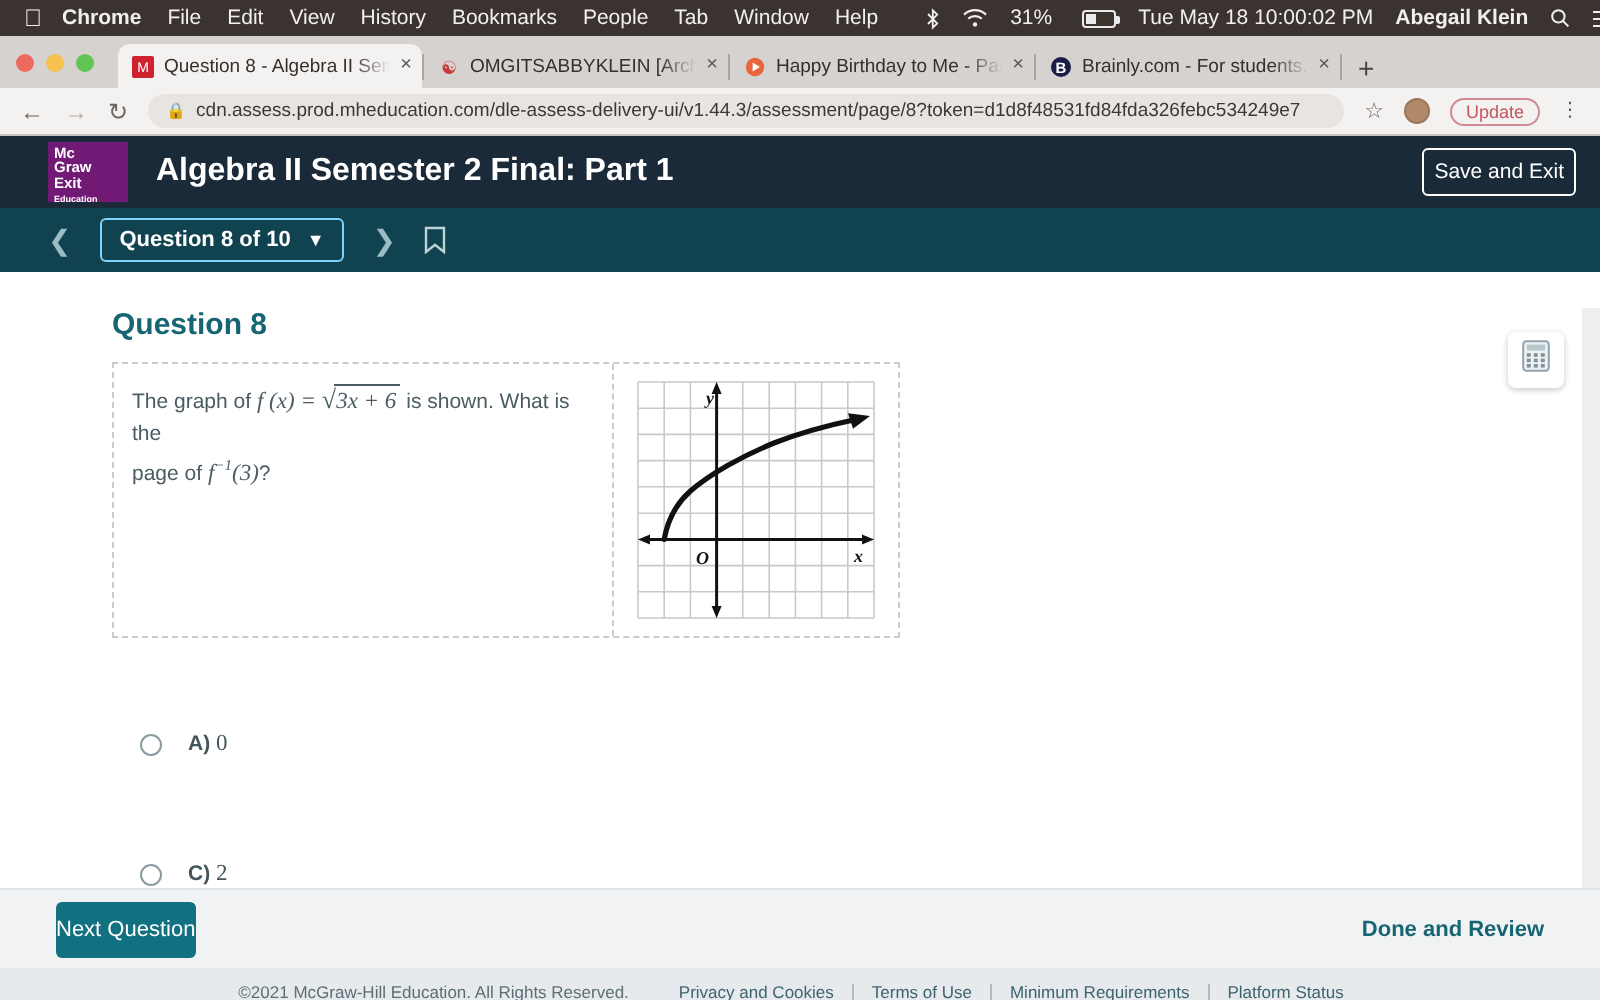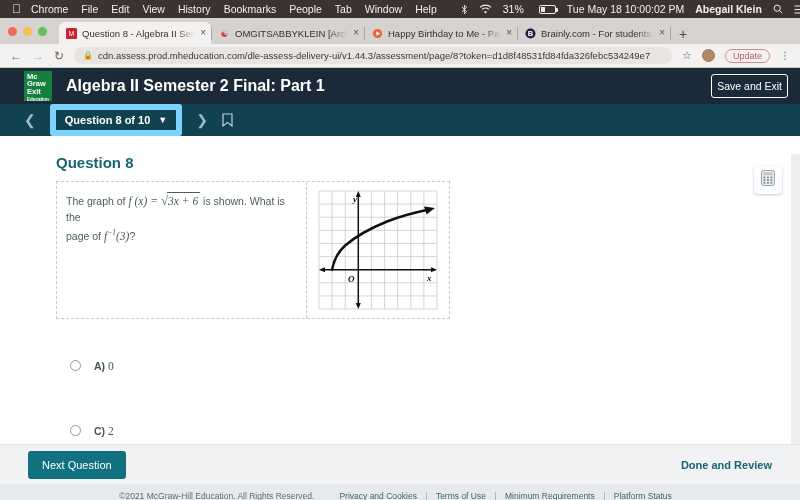--- a/index.html
+++ b/index.html
@@ -15,21 +15,21 @@
   .menubar {
     height: 18px; width: 100%;
     background: #3b332f;
     display: flex; align-items: center;
     color: #f2f0ee;
     font-size: 10.5px;
     padding: 0 6px;
   }
   .menubar .apple { font-size: 12px; margin: 0 10px 0 6px; line-height: 1; }
   .menubar .mi { margin-right: 13px; white-space: nowrap; }
-  .menubar .mi.bold { font-weight: normal; }
+  .menubar .mi.bold { font-weight: bold; }
   .menubar .spacer { flex: 1; }
   .menubar .right-item { margin-left: 11px; display: flex; align-items: center; white-space: nowrap; }
   .batt-shell {
     width: 17px; height: 9px; border: 1px solid #eceaea; border-radius: 2px;
     position: relative; margin-left: 4px; display: inline-block;
   }
   .batt-shell::after {
     content: ""; position: absolute; right: -3px; top: 2.5px;
     width: 2px; height: 4px; background: #eceaea; border-radius: 0 1px 1px 0;
   }
@@ -98,21 +98,21 @@
   }
   .kebab { font-size: 10px; color: #5c5955; letter-spacing: 0; line-height: 1; }
 
   
   .app-header {
     height: 36px; background: #1b2a38;
     display: flex; align-items: center;
     padding: 0 12px 0 24px;
   }
   .mh-logo {
-    width: 28px; height: 30px; background: #15803d;
+    width: 40px; height: 30px; background: #701a75;
     color: #fff; font-weight: bold; font-size: 7.5px;
     line-height: 7.4px; padding: 2px 2px 0 3px;
     display: flex; flex-direction: column; justify-content: flex-start;
   }
   .mh-logo .edu { font-size: 4.5px; font-weight: bold; margin-top: 1px; }
   .app-title { color: #ffffff; font-size: 16px; font-weight: bold; margin-left: 14px; }
   .header-spacer { flex: 1; }
   .save-exit {
     border: 1px solid #ffffff; color: #ffffff;
     background: transparent; border-radius: 3px;
@@ -121,21 +121,21 @@
   }
 
   
   .qnav {
     height: 32px; background: #114250;
     display: flex; align-items: center;
     padding: 0 24px; gap: 14px;
   }
   .chev { color: #9bbcc4; font-size: 14px; line-height: 1; }
   .qselect {
-    border: 6px solid #7dd3fc; border-radius: 3px;
+    border: 1px solid #7dd3fc; border-radius: 3px;
     color: #ffffff; font-size: 11px; font-weight: bold;
     padding: 4px 9px; display: flex; align-items: center; gap: 8px;
   }
   .qselect .caret { font-size: 9px; font-weight: normal; }
   .bookmark-icon { width: 11px; height: 14px; position: relative; }
   .bookmark-icon svg { display: block; }
 
   
   .page {
     position: relative;
@@ -179,42 +179,42 @@
     padding: 0 2px 0 1px; margin-left: -1px; font-family: Liberation Serif, serif;
   }
   .radical { font-style: normal; font-size: 13px; }
   .sup { font-size: 7.5px; vertical-align: super; font-style: italic; }
 
   .stem-figure { flex: 1; display: flex; align-items: center; justify-content: center; padding: 5px; }
 
   
   .options { margin: 28px 0 0 70px; }
   .option {
-    display: flex; align-items: flex-start;
+    display: flex; align-items: center;
     gap: 13px; height: 24px; margin-bottom: 14px; margin-top: 41px;
   }
   .radio {
     width: 11px; height: 11px; border-radius: 50%;
     border: 1.3px solid #8a9ba2; background: #fff; flex: none;
   }
   .opt-label { font-size: 10.5px; color: #44555c; }
   .opt-letter { font-weight: bold; }
   .opt-val { font-family: "Liberation Serif", serif; font-size: 11.5px; }
 
   
   .action-bar {
     height: 40px; background: #f0f2f3;
     border-top: 1px solid #dfe3e5;
     display: flex; align-items: center;
     padding: 0 28px;
   }
   .next-btn {
     background: #127180; color: #ffffff;
     border: none; border-radius: 3px;
-    font-size: 11px; padding: 8px 14px;
+    font-size: 11px; padding: 8px 0;
     font-family: "Liberation Sans", sans-serif;
   }
   .action-spacer { flex: 1; }
   .done-review { color: #176572; font-size: 11px; font-weight: bold; }
 
   .footer {
     height: 24px; background: #e6eaec;
     display: flex; align-items: center; justify-content: center;
     gap: 0; font-size: 8.5px; color: #5d6e75;
   }

